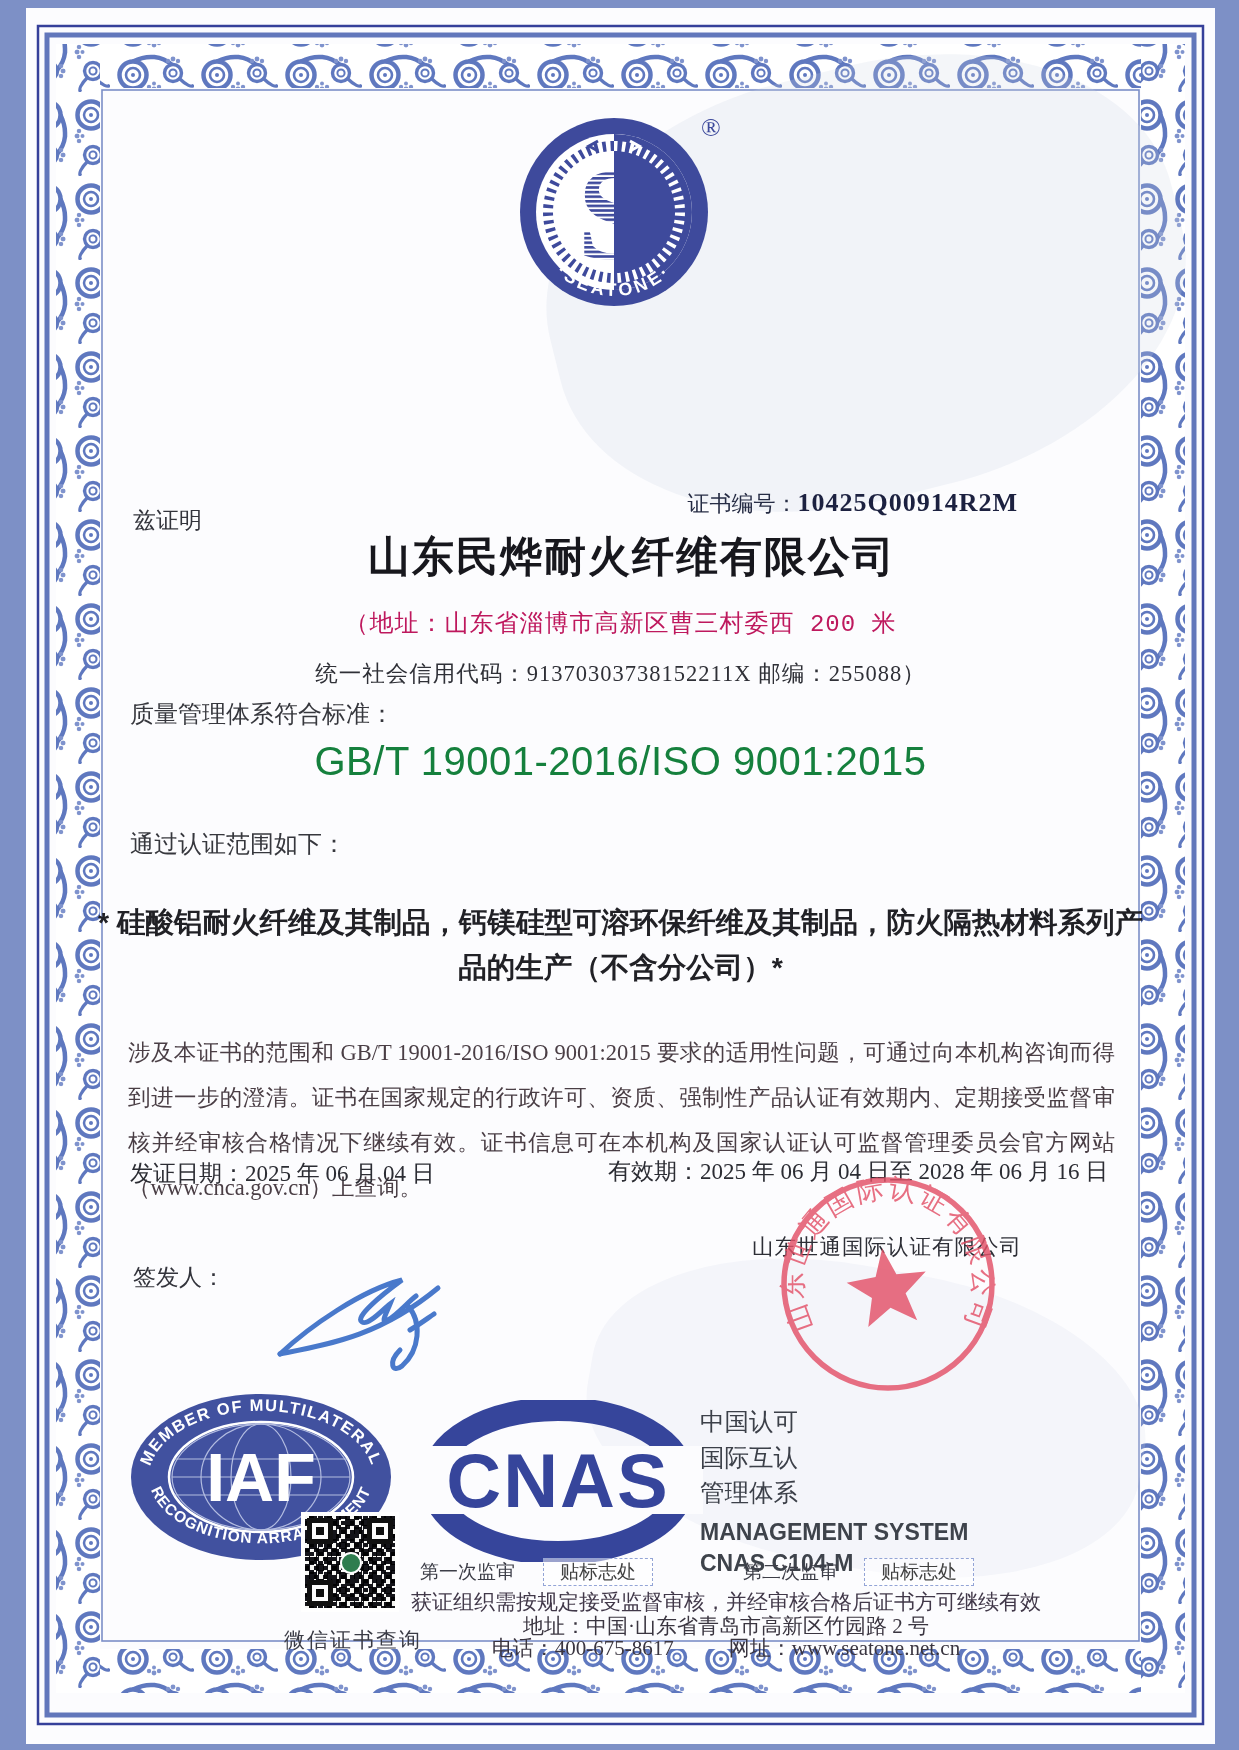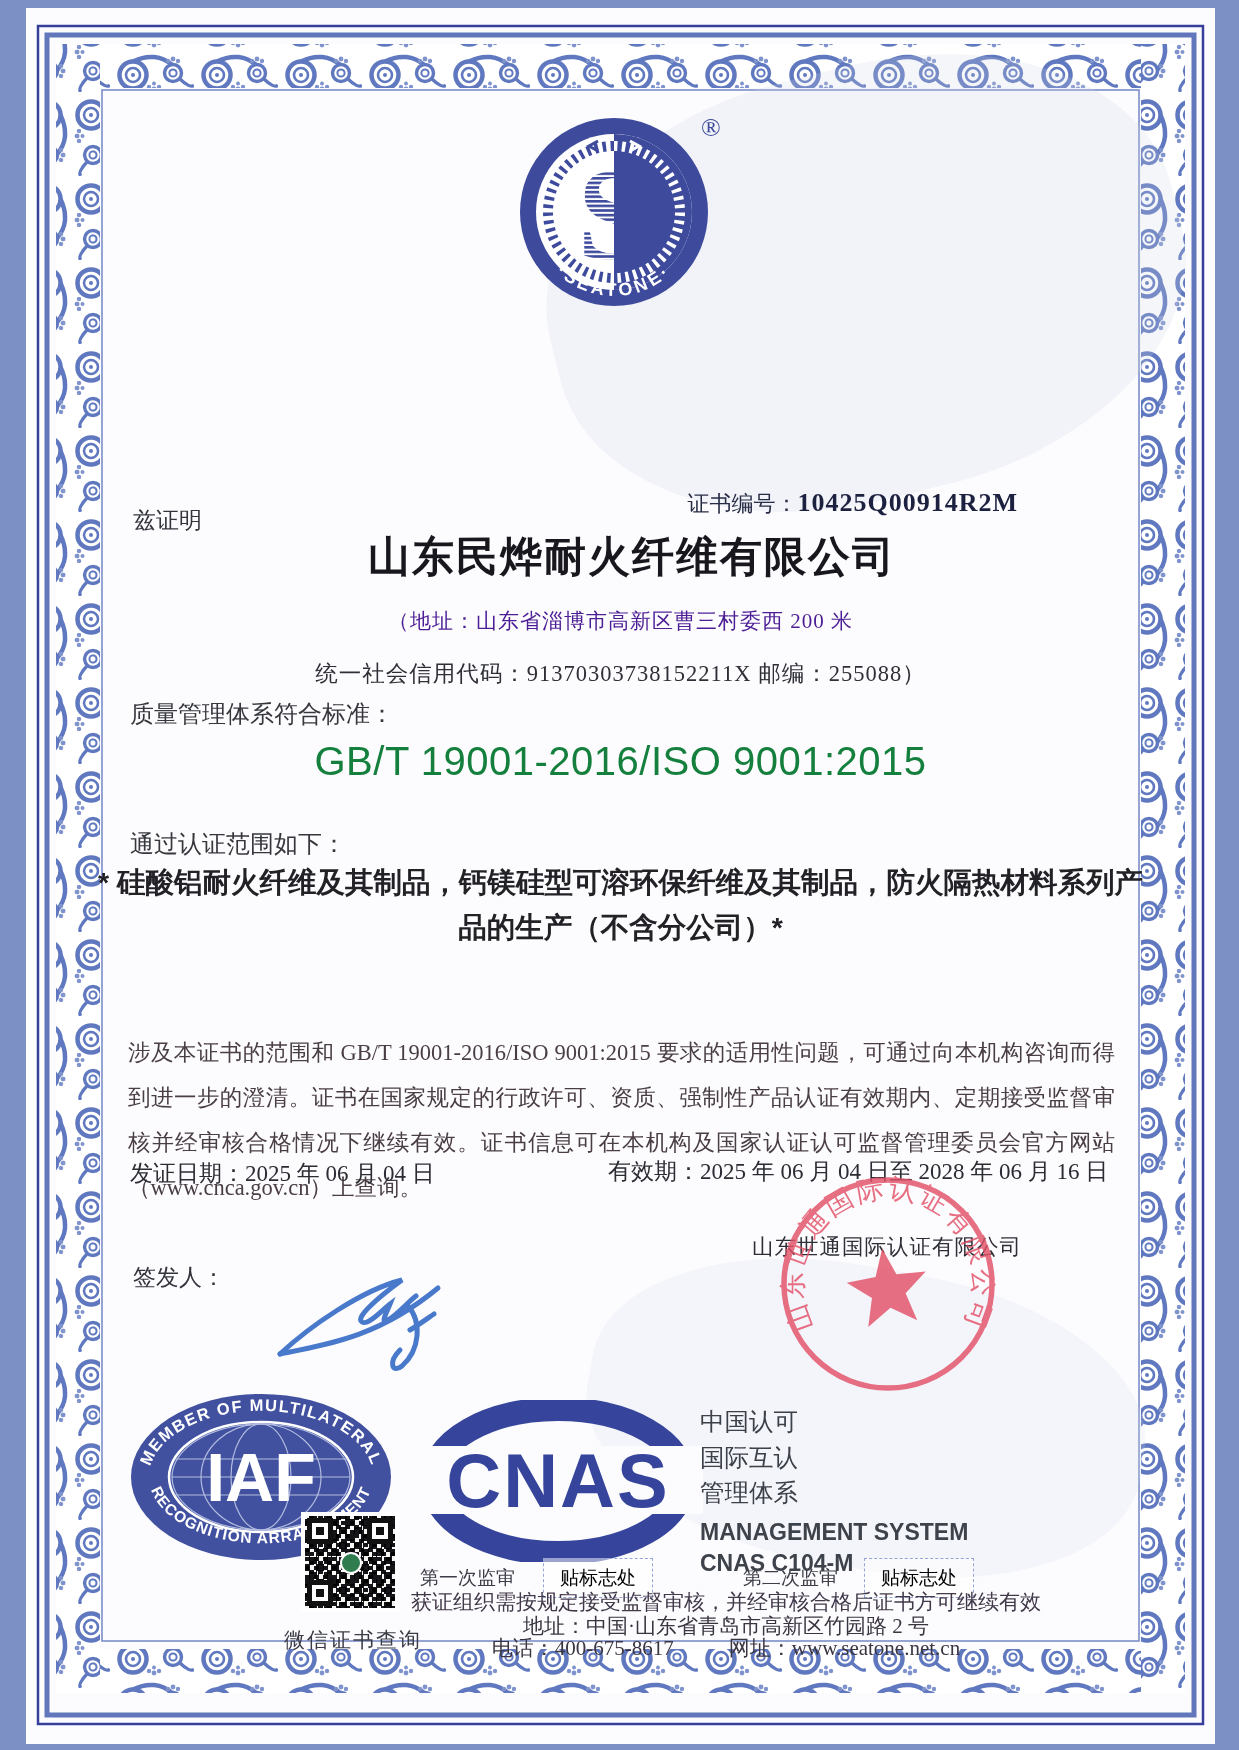--- a/index.html
+++ b/index.html
@@ -8,26 +8,26 @@
   .page{position:absolute;left:26px;top:8px;width:1189px;height:1736px;background:#fcfcfe;}
   .abs{position:absolute;}
   .shade{position:absolute;pointer-events:none;}
   .ctr{left:0;right:0;text-align:center;}
   .title{top:332px;font-size:51px;font-weight:bold;color:#1d2133;letter-spacing:30px;text-indent:30px;}
   .certno{top:444px;right:197px;text-align:right;margin-top:36px;}
   .certno .lbl{font-size:22px;color:#262c44;}
   .certno .num{font-size:26px;font-weight:bold;color:#1c2140;letter-spacing:1px;}
   .intro{left:107px;top:497px;font-size:23px;color:#33343c;}
   .company{top:521px;font-size:42px;font-weight:600;color:#17171d;letter-spacing:2px;margin-left:23px;}
-  .addr1{top:599px;font-size:21px;color:#4c1d95;letter-spacing:1px;}
+  .addr1{top:599px;font-size:24px;color:#be185d;letter-spacing:1px;font-family:Liberation Mono, monospace;}
   .addr2{top:650px;font-size:22.5px;color:#2f3037;letter-spacing:1px;}
   .stdlbl{left:104px;top:690px;font-size:24px;color:#36373d;}
   .standard{top:731px;font-size:40px;color:#15803d;font-family:"Liberation Sans","DejaVu Sans",sans-serif;letter-spacing:0.5px;}
   .scopelbl{left:104px;top:820px;font-size:24px;color:#36373d;}
-  .scope{font-size:28.5px;font-weight:bold;color:#212126;font-family:"Liberation Sans","DejaVu Sans",sans-serif;}
+  .scope{font-size:28.5px;font-weight:bold;color:#212126;font-family:"Liberation Sans","DejaVu Sans",sans-serif;margin-top:40px;}
   .scope1{top:856px;} .scope2{top:901px;}
   .notice{left:102px;width:987px;top:1022px;font-size:22.5px;line-height:45px;color:#4a3e45;text-align:justify;}
   .issue{left:104px;top:1150px;font-size:23px;color:#2b2c33;}
   .valid{left:582px;top:1148px;font-size:23px;color:#2b2c33;}
   .signer{left:107px;top:1254px;font-size:23px;color:#33343c;}
   .issuerprint{left:726px;top:1224px;font-size:21.5px;color:#2d2e36;letter-spacing:1px;}
   .stampwrap{left:747px;top:1161px;width:230px;height:230px;opacity:0.82;}
   .cnastext{left:674px;top:1396px;color:#3c4049;}
   .cnastext .cn{font-size:24.5px;line-height:35.5px;}
   .cnastext .en{font-size:23px;line-height:31px;font-weight:bold;color:#3e434b;
@@ -35,21 +35,21 @@
   .qr{left:279px;top:1508px;width:90px;height:92px;
       background:conic-gradient(#15151a 25%,#f5f5f2 0 50%,#15151a 0 75%,#f8f8f5 0) 0 0/9px 9px,
                  conic-gradient(#15151a 25%,#ffffff 0 50%,#15151a 0 75%,#ffffff 0) 4px 3px/15px 15px;
       background-blend-mode:multiply;outline:4px solid #fff;}
   .qf{position:absolute;width:16px;height:16px;border:5px solid #111;background:#111;
       box-shadow:inset 0 0 0 4px #fff;}
   .qcenter{position:absolute;left:35px;top:36px;width:18px;height:18px;border-radius:50%;
       background:#2f7d4f;border:2px solid #fff;}
   .qrlabel{left:247px;top:1618px;width:160px;text-align:center;font-size:21px;color:#3a3b45;letter-spacing:2px;}
   .auditrow{left:394px;top:1550px;display:flex;align-items:center;font-size:19px;color:#3d3e48;}
-  .sticker{border:1.5px dashed #93a4d6;padding:6px 16px;color:#000000;background:rgba(255,255,255,.5);}
+  .sticker{border:1.5px dashed #93a4d6;padding:0 16px;color:#404040;background:rgba(255,255,255,.5);}
   .footerblock{left:180px;width:1040px;text-align:center;color:#413849;}
   .note{top:1580px;font-size:21px;}
   .faddr{top:1604px;font-size:21px;color:#3a3540;}
   .fphone{top:1626px;font-size:21px;color:#3a3540;display:flex;justify-content:center;gap:55px;left:180px;width:1040px;}
 </style>
 </head>
 <body>
 
 <div class="canvas">
   <div class="page">

